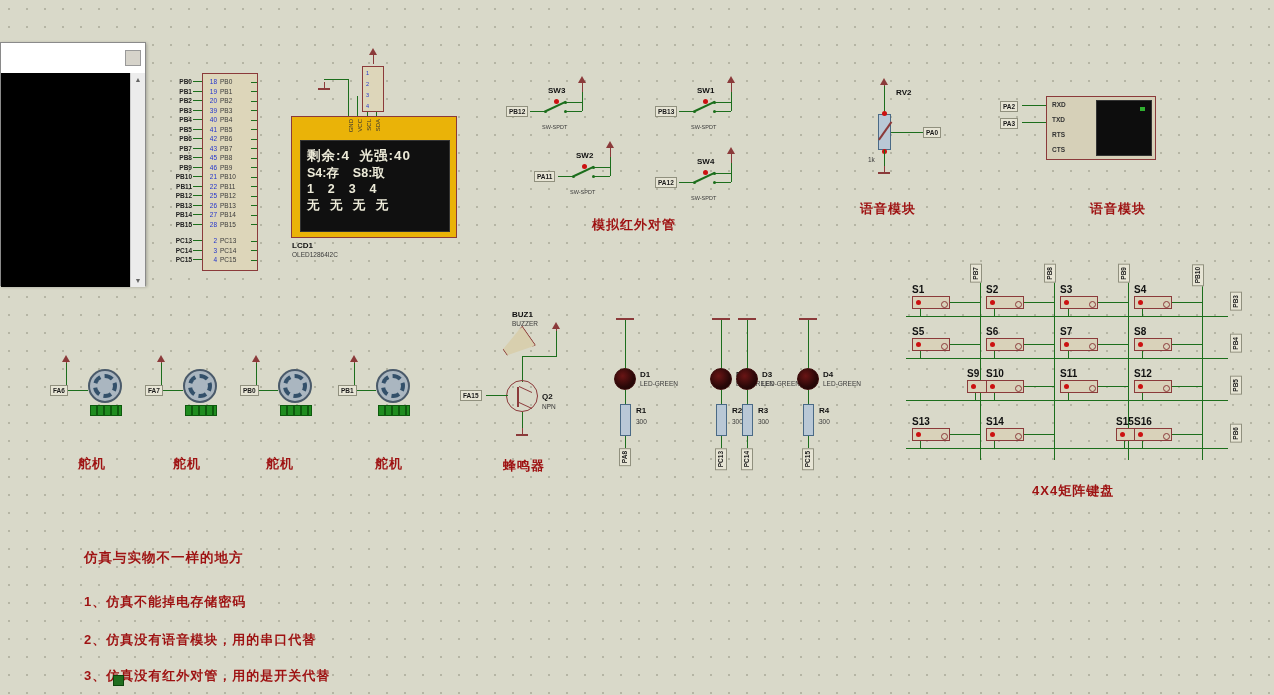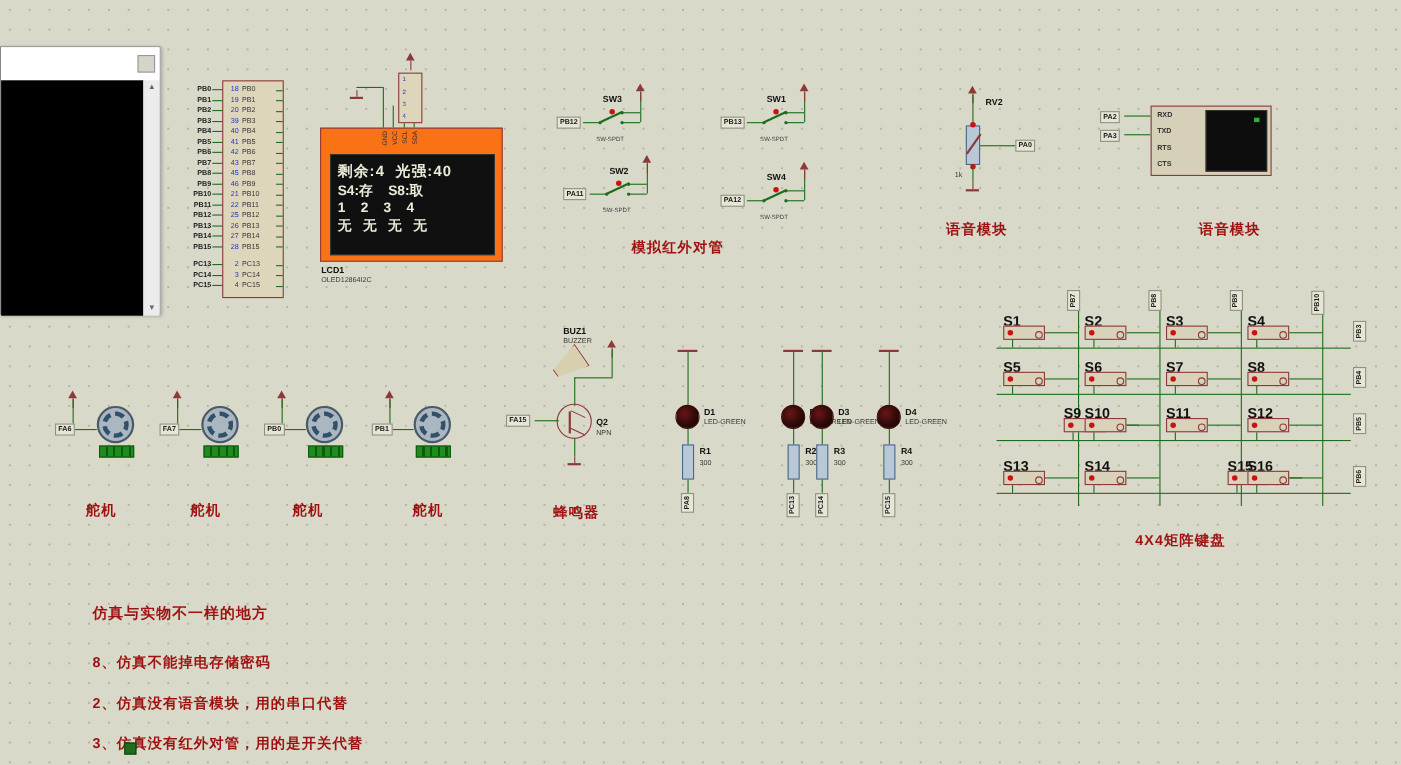--- a/index.html
+++ b/index.html
@@ -39,21 +39,21 @@
 .mcu-body{position:absolute;left:202px;top:73px;width:56px;height:198px;background:#ddd6ba;border:1.5px solid #8b3a3a}
 .mcu-rows{position:absolute;left:166px}
 .mcu-row{position:relative;display:flex;height:9.5px;align-items:center}
 .mcu-row .mnet{width:26px;text-align:right;font-size:6.5px;font-weight:bold;color:#222}
 .mcu-row .mwire{width:9px;height:1px;background:#1c6e1c;margin:0 1px}
 .mcu-row .mnum{width:17px;text-align:right;font-size:6.5px;color:#2233cc;padding-right:3px}
 .mcu-row .mname{width:30px;font-size:6.5px;color:#3a3a3a}
 .mcu-row::after{content:"";position:absolute;right:-7px;top:4.5px;width:6px;height:1px;background:#1c6e1c}
 
 
-.lcd-body{position:absolute;left:291px;top:116px;width:166px;height:122px;background:#f97316;border:1.5px solid #8b3a3a}
+.lcd-body{position:absolute;left:291px;top:116px;width:166px;height:122px;background:#eab308;border:1.5px solid #8b3a3a}
 .lcd-pin{position:absolute;top:2px;font-size:6px;color:#333;writing-mode:vertical-rl;transform:rotate(180deg)}
 .lcd-screen{position:absolute;left:8px;top:23px;width:150px;height:92px;background:#101010;border:1px solid #333;color:#ecead8;overflow:hidden}
 .lcd-line1{font-size:13.5px;font-weight:bold;letter-spacing:1px;margin:6px 0 0 6px;white-space:pre}
 .lcd-line{font-size:12.5px;font-weight:bold;margin-left:6px;white-space:pre;line-height:16px}
 .lcd-header{position:absolute;left:362px;top:66px;width:22px;height:46px;border:1px solid #8b3a3a;background:#ddd6ba;display:flex;flex-direction:column;justify-content:space-around;padding-left:3px}
 .lcd-header span{font-size:5.5px;color:#2233cc;line-height:6px}
 
 
 .sw{position:absolute;width:100px;height:46px}
 .sw .swname{left:42px;top:-4px}
@@ -85,21 +85,21 @@
 
 .ledg{position:absolute;top:318px;width:60px;height:160px}
 .pwrbar{position:absolute;left:6px;top:0;width:18px;height:2px;background:#8b3a3a}
 .led{position:absolute;left:4px;top:50px;width:22px;height:22px;border-radius:50%;background:radial-gradient(circle at 38% 35%,#6a1515 0%,#2a0808 60%,#150404 100%);border:1px solid #3a0a0a}
 .res{position:absolute;left:10px;top:86px;width:11px;height:32px;background:#b9c8d6;border:1px solid #4a6a86}
 
 
 .key{position:absolute;width:68px;height:30px}
 .key::before{content:"";position:absolute;left:38px;top:16px;width:30px;height:1px;background:#1c6e1c}
 .key::after{content:"";position:absolute;left:8px;top:23px;width:1px;height:7px;background:#1c6e1c}
-.klabel{position:absolute;left:0;top:-2px;font-weight:bold;font-size:13px;color:#111}
+.klabel{position:absolute;left:0;top:-2px;font-weight:bold;font-size:10px;color:#111}
 .kbody{position:absolute;left:0;top:10px;width:38px;height:13px;background:#d9d2ba;border:1px solid #8b3a3a}
 .kbody::after{content:"";position:absolute;left:28px;top:3.5px;width:5px;height:5px;border:1px solid #8b3a3a;border-radius:50%}
 
 .marker{position:absolute;left:113px;top:675px;width:11px;height:11px;background:#1f6e1f;border:1px solid #0c450c}
 </style>
 </head>
 <body>
 
 <div class="popup">
   <div class="popup-title">
@@ -283,21 +283,21 @@
   <span class="lever"></span>
   <span class="gdot" style="left:38px;top:20px"></span>
   <span class="reddot" style="left:48px;top:9px"></span>
   <span class="gdot" style="left:58px;top:11px"></span>
   <span class="gdot" style="left:58px;top:20px"></span>
   <span class="wire h" style="left:60px;top:12px;width:16px"></span>
   <span class="wire h" style="left:60px;top:21px;width:16px"></span>
   <span class="wire v" style="left:76px;top:-6px;height:27px"></span>
   <span class="arrow" style="left:72px;top:-14px"></span>
 </div>
-<div class="sw" style="left:512px;top:155px">
+<div class="sw" style="left:534px;top:155px">
   <span class="net" style="left:0;top:16px">PA11</span>
   <span class="ref swname">SW2</span>
   <span class="val swval">SW-SPDT</span>
   <span class="wire h" style="left:24px;top:21px;width:16px"></span>
   <span class="lever"></span>
   <span class="gdot" style="left:38px;top:20px"></span>
   <span class="reddot" style="left:48px;top:9px"></span>
   <span class="gdot" style="left:58px;top:11px"></span>
   <span class="gdot" style="left:58px;top:20px"></span>
   <span class="wire h" style="left:60px;top:12px;width:16px"></span>
@@ -313,21 +313,21 @@
   <span class="lever"></span>
   <span class="gdot" style="left:38px;top:20px"></span>
   <span class="reddot" style="left:48px;top:9px"></span>
   <span class="gdot" style="left:58px;top:11px"></span>
   <span class="gdot" style="left:58px;top:20px"></span>
   <span class="wire h" style="left:60px;top:12px;width:16px"></span>
   <span class="wire h" style="left:60px;top:21px;width:16px"></span>
   <span class="wire v" style="left:76px;top:-6px;height:27px"></span>
   <span class="arrow" style="left:72px;top:-14px"></span>
 </div>
-<span class="cn" style="left:574px;top:216px">模拟红外对管</span>
+<span class="cn" style="left:592px;top:216px">模拟红外对管</span>
 
 <div class="abs" style="left:858px;top:78px;width:110px;height:110px">
   <span class="arrow" style="left:22px;top:0"></span>
   <span class="wire v" style="left:26px;top:8px;height:28px"></span>
   <span class="rvbody"></span>
   <span class="reddot" style="left:24px;top:33px"></span>
   <span class="reddot" style="left:24px;top:71px"></span>
   <span class="ref" style="left:38px;top:10px">RV2</span>
   <span class="val" style="left:10px;top:78px">1k</span>
   <span class="wire h" style="left:33px;top:54px;width:32px"></span>
@@ -381,21 +381,21 @@
   <span class="wire h" style="left:16px;top:35px;width:22px"></span>
   <span class="net" style="left:0;top:30px">PB1</span>
   <span class="servo-circle"></span>
   <span class="servo-base"></span>
 </div>
 <span class="cn" style="left:78px;top:455px">舵机</span>
 <span class="cn" style="left:173px;top:455px">舵机</span>
 <span class="cn" style="left:266px;top:455px">舵机</span>
 <span class="cn" style="left:375px;top:455px">舵机</span>
 
-<div class="abs" style="left:460px;top:297px;width:130px;height:140px">
+<div class="abs" style="left:460px;top:310px;width:130px;height:140px">
   <span class="ref" style="left:52px;top:0">BUZ1</span>
   <span class="val" style="left:52px;top:10px">BUZZER</span>
   <span class="buzshape"></span>
   <span class="arrow" style="left:92px;top:12px"></span>
   <span class="wire v" style="left:96px;top:21px;height:25px"></span>
   <span class="wire h" style="left:62px;top:46px;width:35px"></span>
   <span class="wire v" style="left:62px;top:46px;height:26px"></span>
   <span class="transistor"></span>
   <span class="ref" style="left:82px;top:82px">Q2</span>
   <span class="val" style="left:82px;top:93px">NPN</span>
@@ -569,16 +569,16 @@
 <div class="key" style="left:1134px;top:418px">
     <span class="klabel">S16</span>
     <span class="kbody">
       <span class="reddot" style="left:3px;top:3px"></span>
     </span>
   </div>
 
 <span class="cn" style="left:1032px;top:482px">4X4矩阵键盘</span>
 
 <span class="cn" style="left:84px;top:549px;font-size:13.5px">仿真与实物不一样的地方</span>
-<span class="cn" style="left:84px;top:593px">8、仿真不能掉电存储密码</span>
+<span class="cn" style="left:84px;top:593px">1、仿真不能掉电存储密码</span>
 <span class="cn" style="left:84px;top:631px">2、仿真没有语音模块，用的串口代替</span>
 <span class="cn" style="left:84px;top:667px">3、仿真没有红外对管，用的是开关代替</span>
 <span class="marker"></span>
 
 </body></html>

